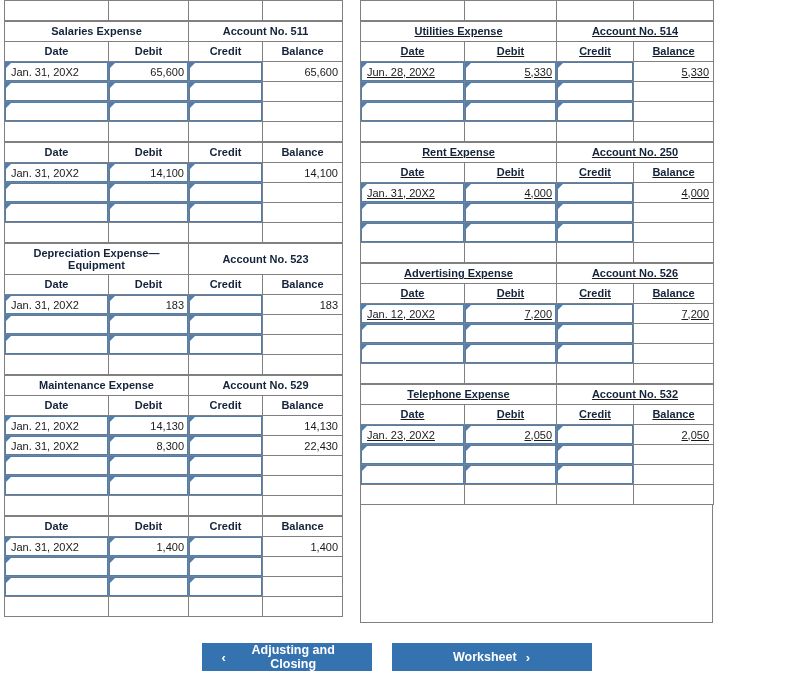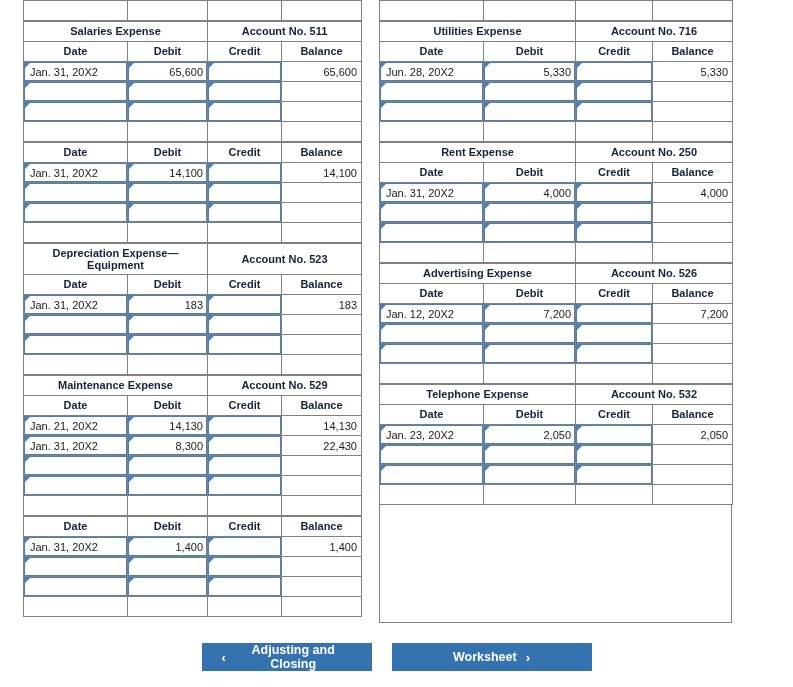--- a/index.html
+++ b/index.html
@@ -18,36 +18,36 @@
 
   .page {
     position: relative;
     width: 793px;
     height: 687px;
   }
 
   
   .ledger-area {
     position: absolute;
-    left: 23px;
+    left: 4px;
     top: 0px;
     width: 709px;
     height: 636px;
     display: flex;
     flex-direction: row;
     align-items: flex-start;
   }
 
   .col-group {
     display: flex;
     flex-direction: column;
   }
   .col-left  { width: 338px; }
   .col-gap   { width: 18px; }
-  .col-right { width: 353px; }
+  .col-right { width: 353px; text-decoration: underline; }
 
   table.acct {
     border-collapse: collapse;
     table-layout: fixed;
     width: 100%;
   }
   table.acct td {
     border: 1px solid #808080;
     height: 19px;
     padding: 0;
@@ -546,21 +546,21 @@
         <table class="acct">
           <colgroup>
             <col class="c-date">
             <col class="c-debit">
             <col class="c-credit">
             <col class="c-balance">
           </colgroup>
           <tbody>
             <tr>
               <td class="hdr-title" colspan="2">Utilities Expense</td>
-              <td class="hdr-acct" colspan="2">Account No. 716</td>
+              <td class="hdr-acct" colspan="2">Account No. 514</td>
             </tr>
             <tr>
               <td class="hdr-col">Date</td>
               <td class="hdr-col">Debit</td>
               <td class="hdr-col">Credit</td>
               <td class="hdr-col">Balance</td>
             </tr>
             <tr>
               <td>
                 <div class="inp left">Jun. 28, 20X2</div>

